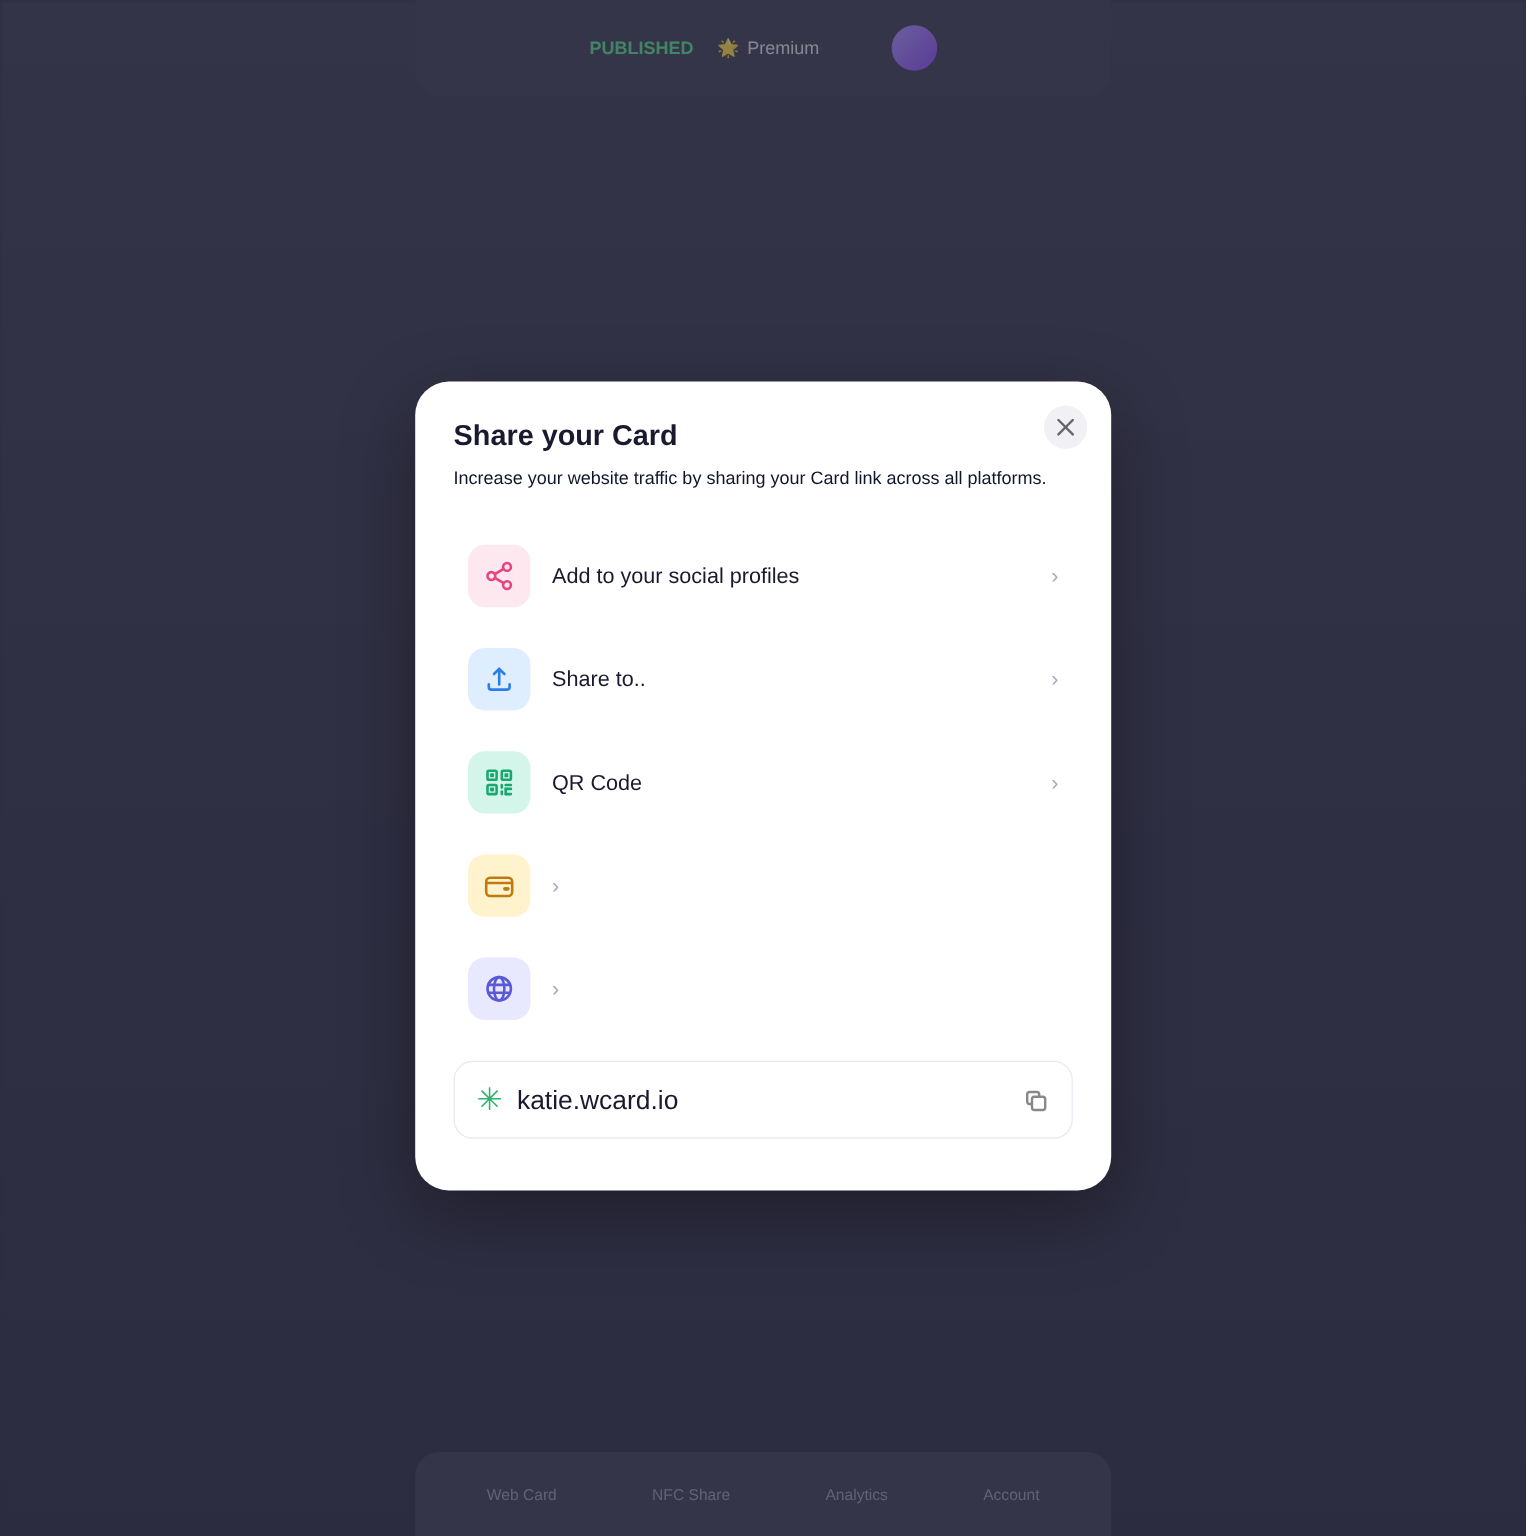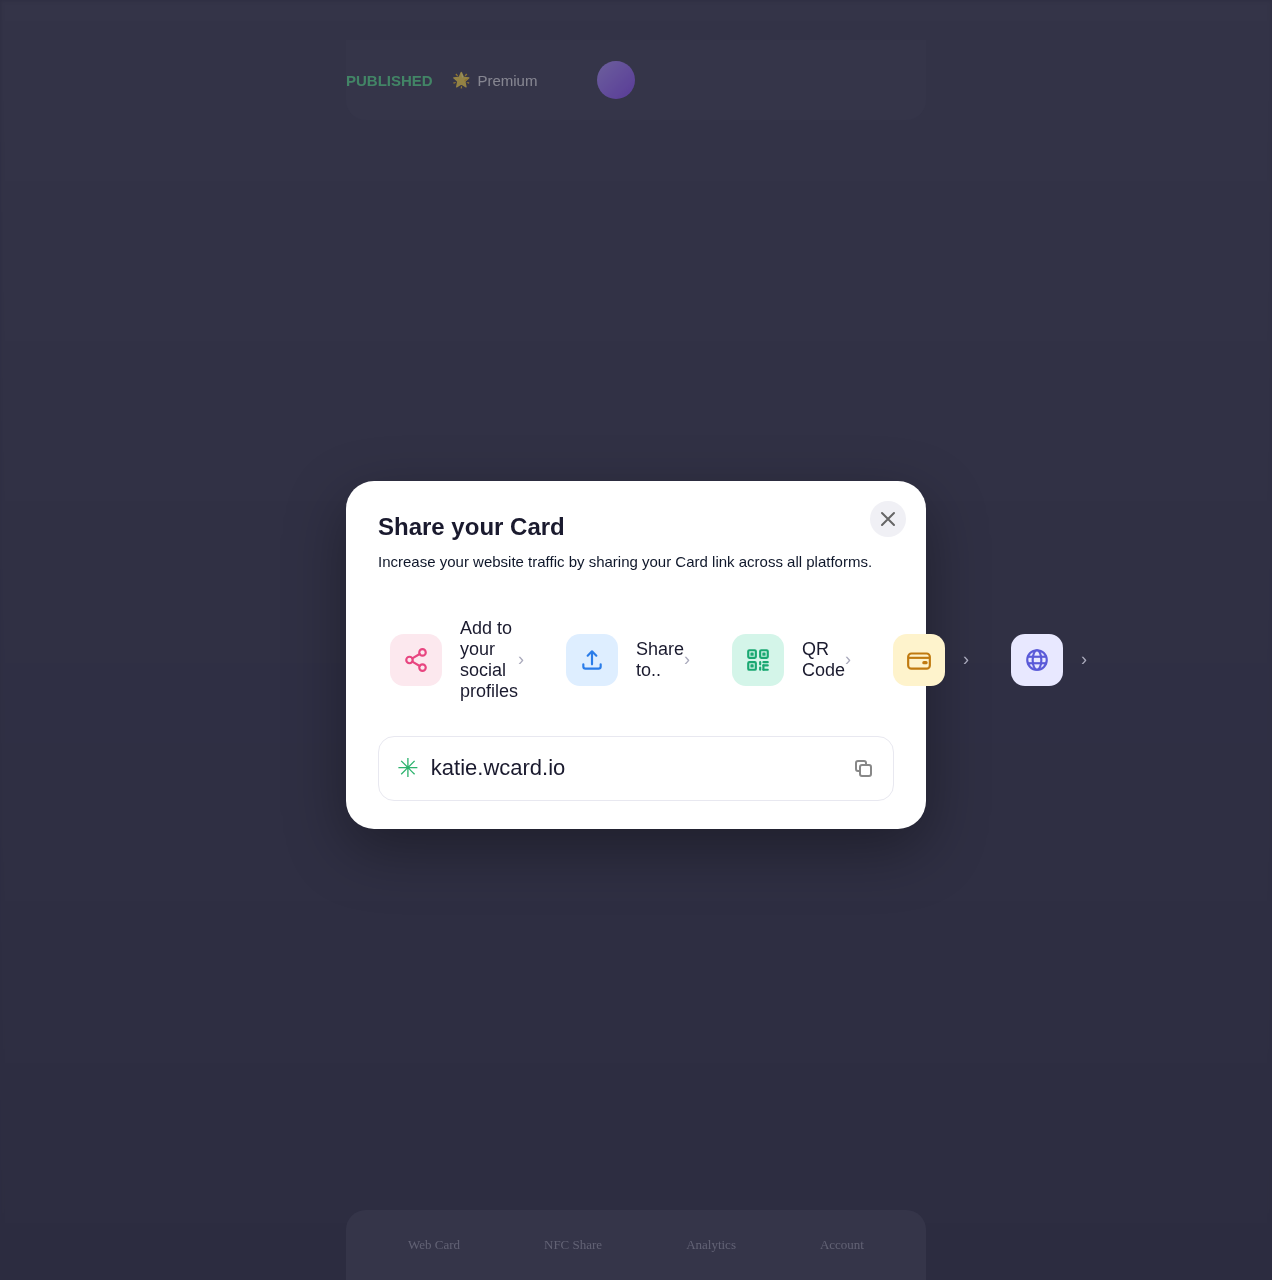--- a/index.html
+++ b/index.html
@@ -27,23 +27,22 @@
       position: absolute;
       top: 0;
       left: 50%;
       transform: translateX(-50%);
       width: 580px;
       height: 80px;
       background: #2d2d42;
       border-radius: 0 0 20px 20px;
       display: flex;
       align-items: center;
-      justify-content: flex-start;
+      justify-content: center;
       gap: 20px;
-      margin-top: 40px;
     }
 
     .bg-published-badge {
       color: #4ade80;
       font-size: 15px;
       font-weight: 600;
     }
 
     .bg-premium-badge {
       display: flex;
@@ -73,40 +72,39 @@
       display: flex;
       align-items: center;
       justify-content: space-around;
       padding: 0 20px;
     }
 
     .bg-bottom-item {
       color: #9090a0;
       font-size: 13px;
       text-align: center;
-      font-family: Liberation Serif, serif;
     }
 
     
     .modal-overlay {
       position: absolute;
       inset: 0;
       background: rgba(60, 60, 80, 0.55);
       display: flex;
       align-items: center;
       justify-content: center;
       padding-top: 30px;
     }
 
     
     .modal {
       background: #ffffff;
       border-radius: 28px;
       width: 580px;
-      padding: 32px 32px 28px 32px;
+      padding: 32px 32px 43px 32px;
       position: relative;
       box-shadow: 0 20px 60px rgba(0,0,0,0.35);
     }
 
     .modal-close-btn {
       position: absolute;
       top: 20px;
       right: 20px;
       width: 36px;
       height: 36px;
@@ -132,22 +130,22 @@
     .modal-subtitle {
       font-size: 15px;
       color: #0f172a;
       line-height: 1.5;
       margin-bottom: 30px;
     }
 
     
     .menu-list {
       display: flex;
-      flex-direction: row;
-      gap: 18px;
+      flex-direction: column;
+      gap: 6px;
       margin-bottom: 20px;
     }
 
     .menu-item {
       display: flex;
       align-items: center;
       padding: 14px 12px;
       border-radius: 14px;
       cursor: pointer;
       transition: background 0.15s;

